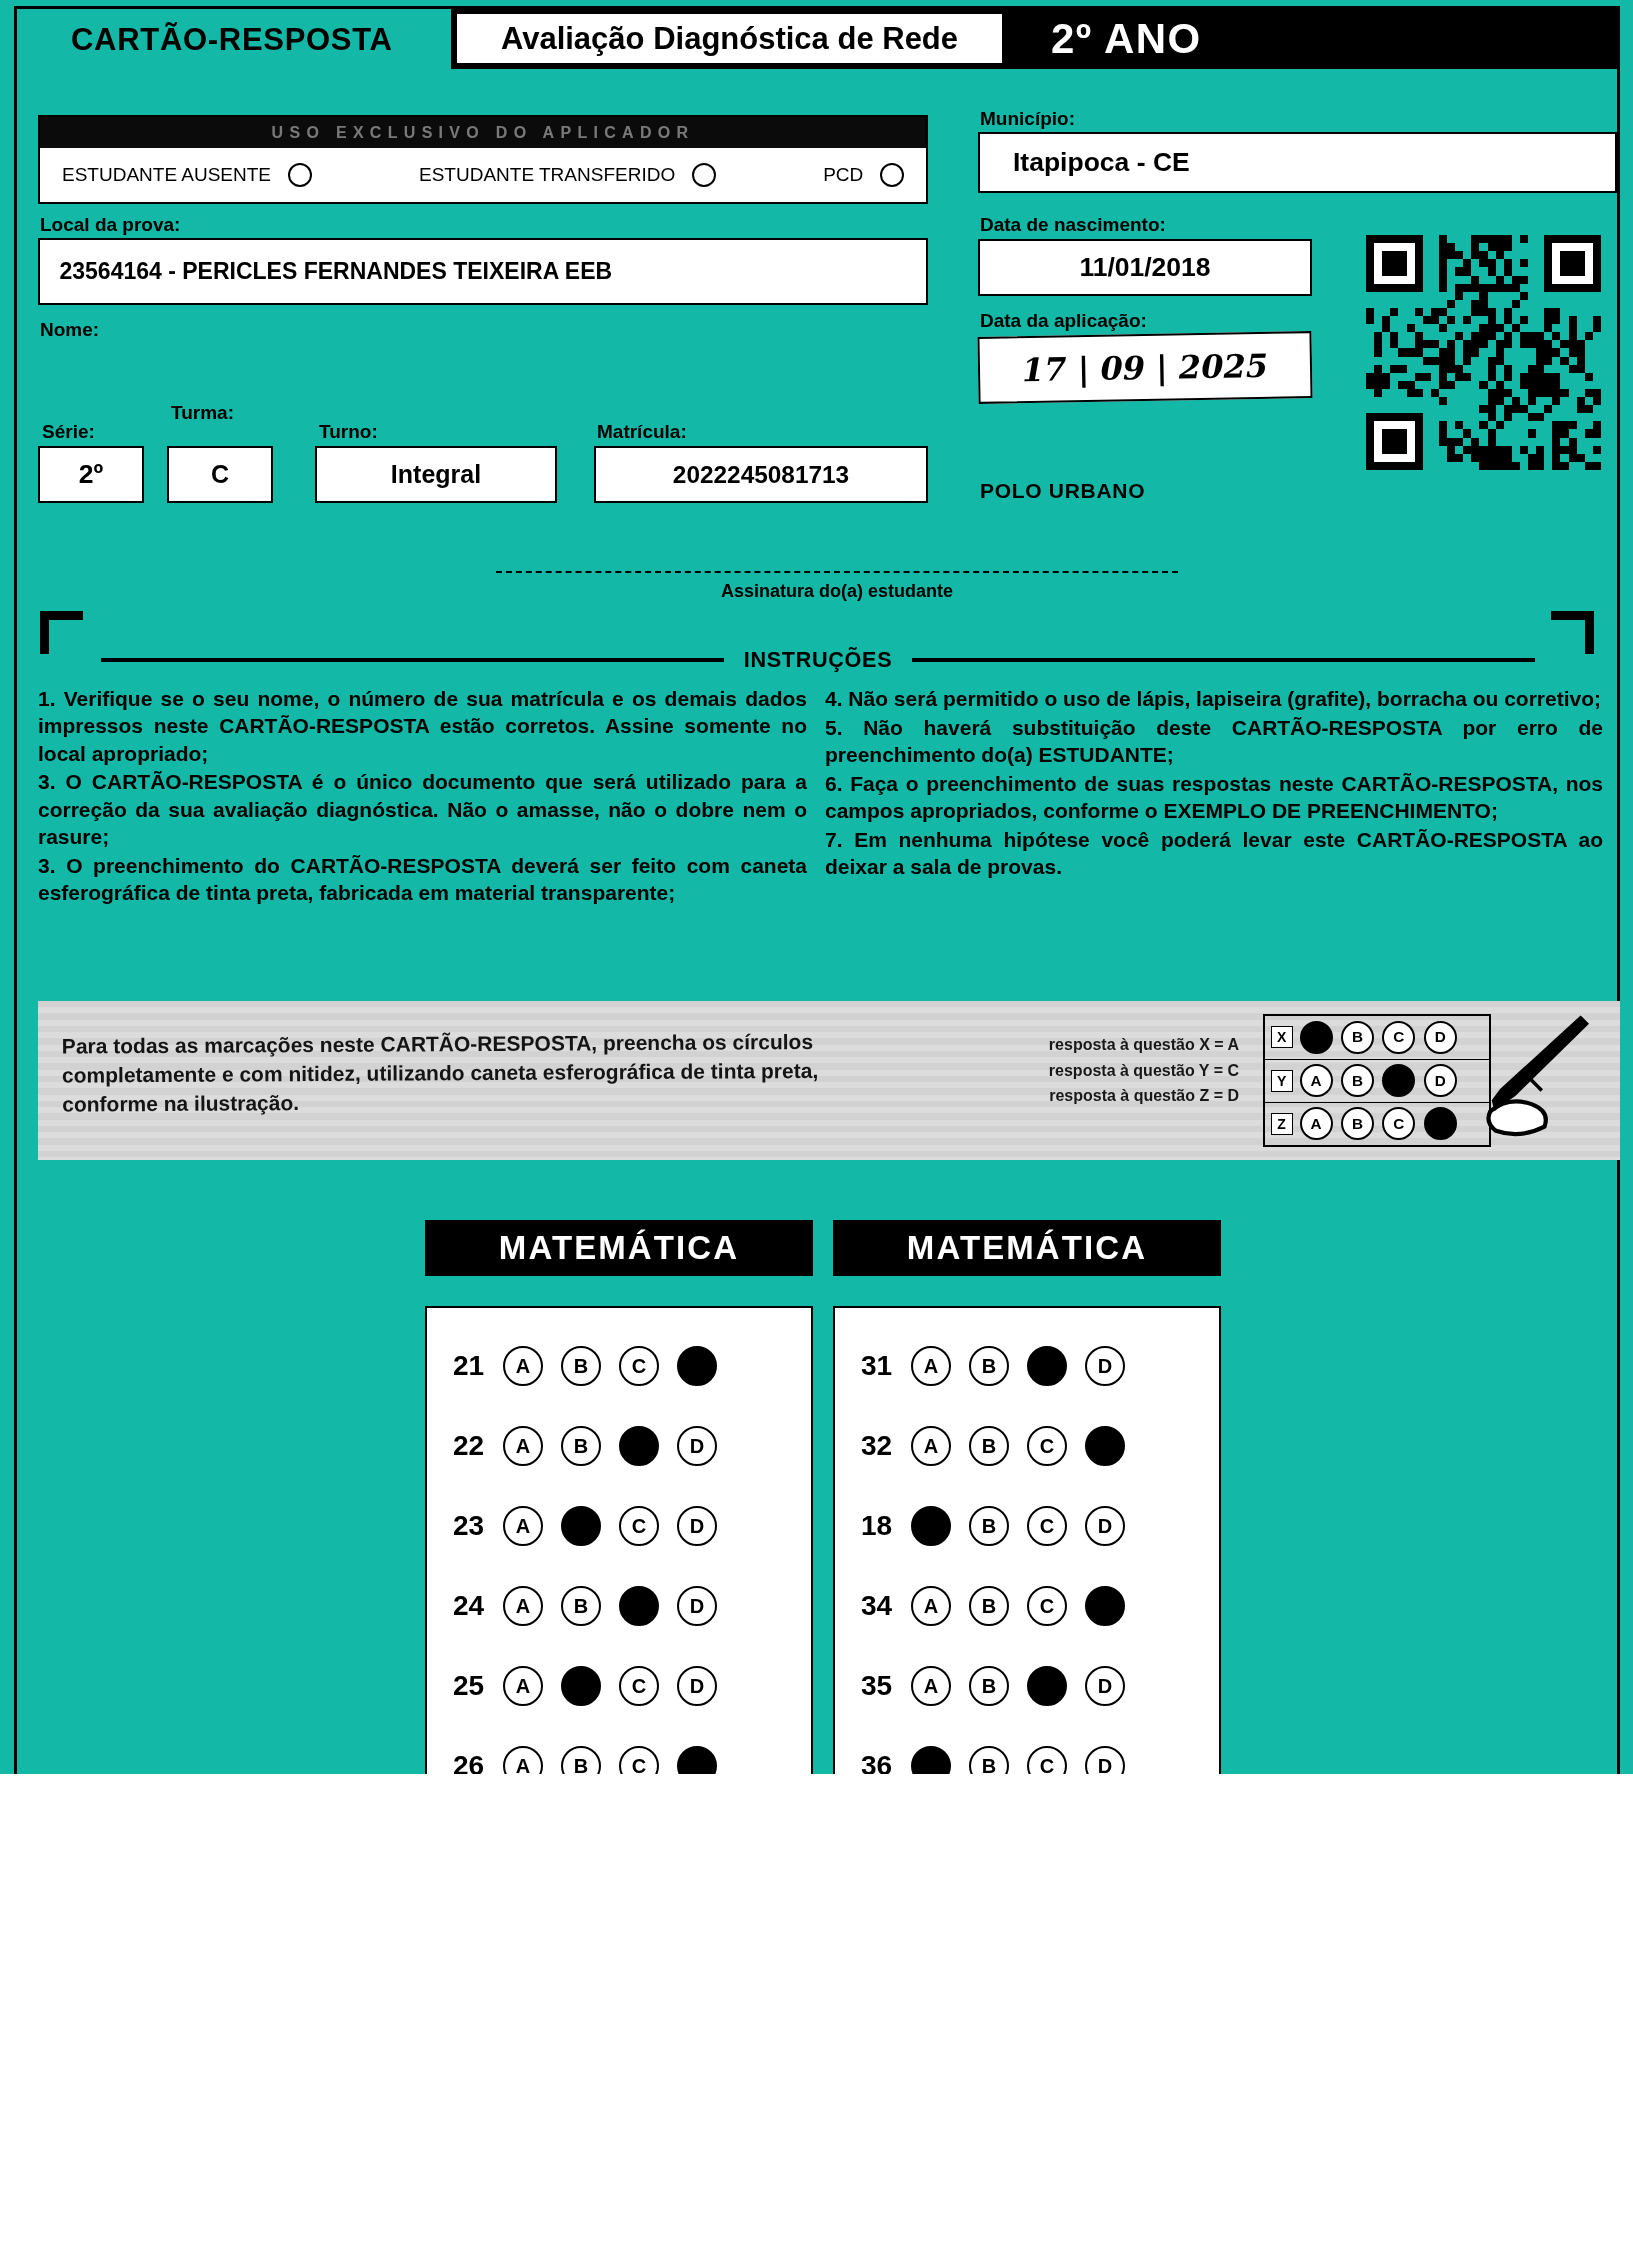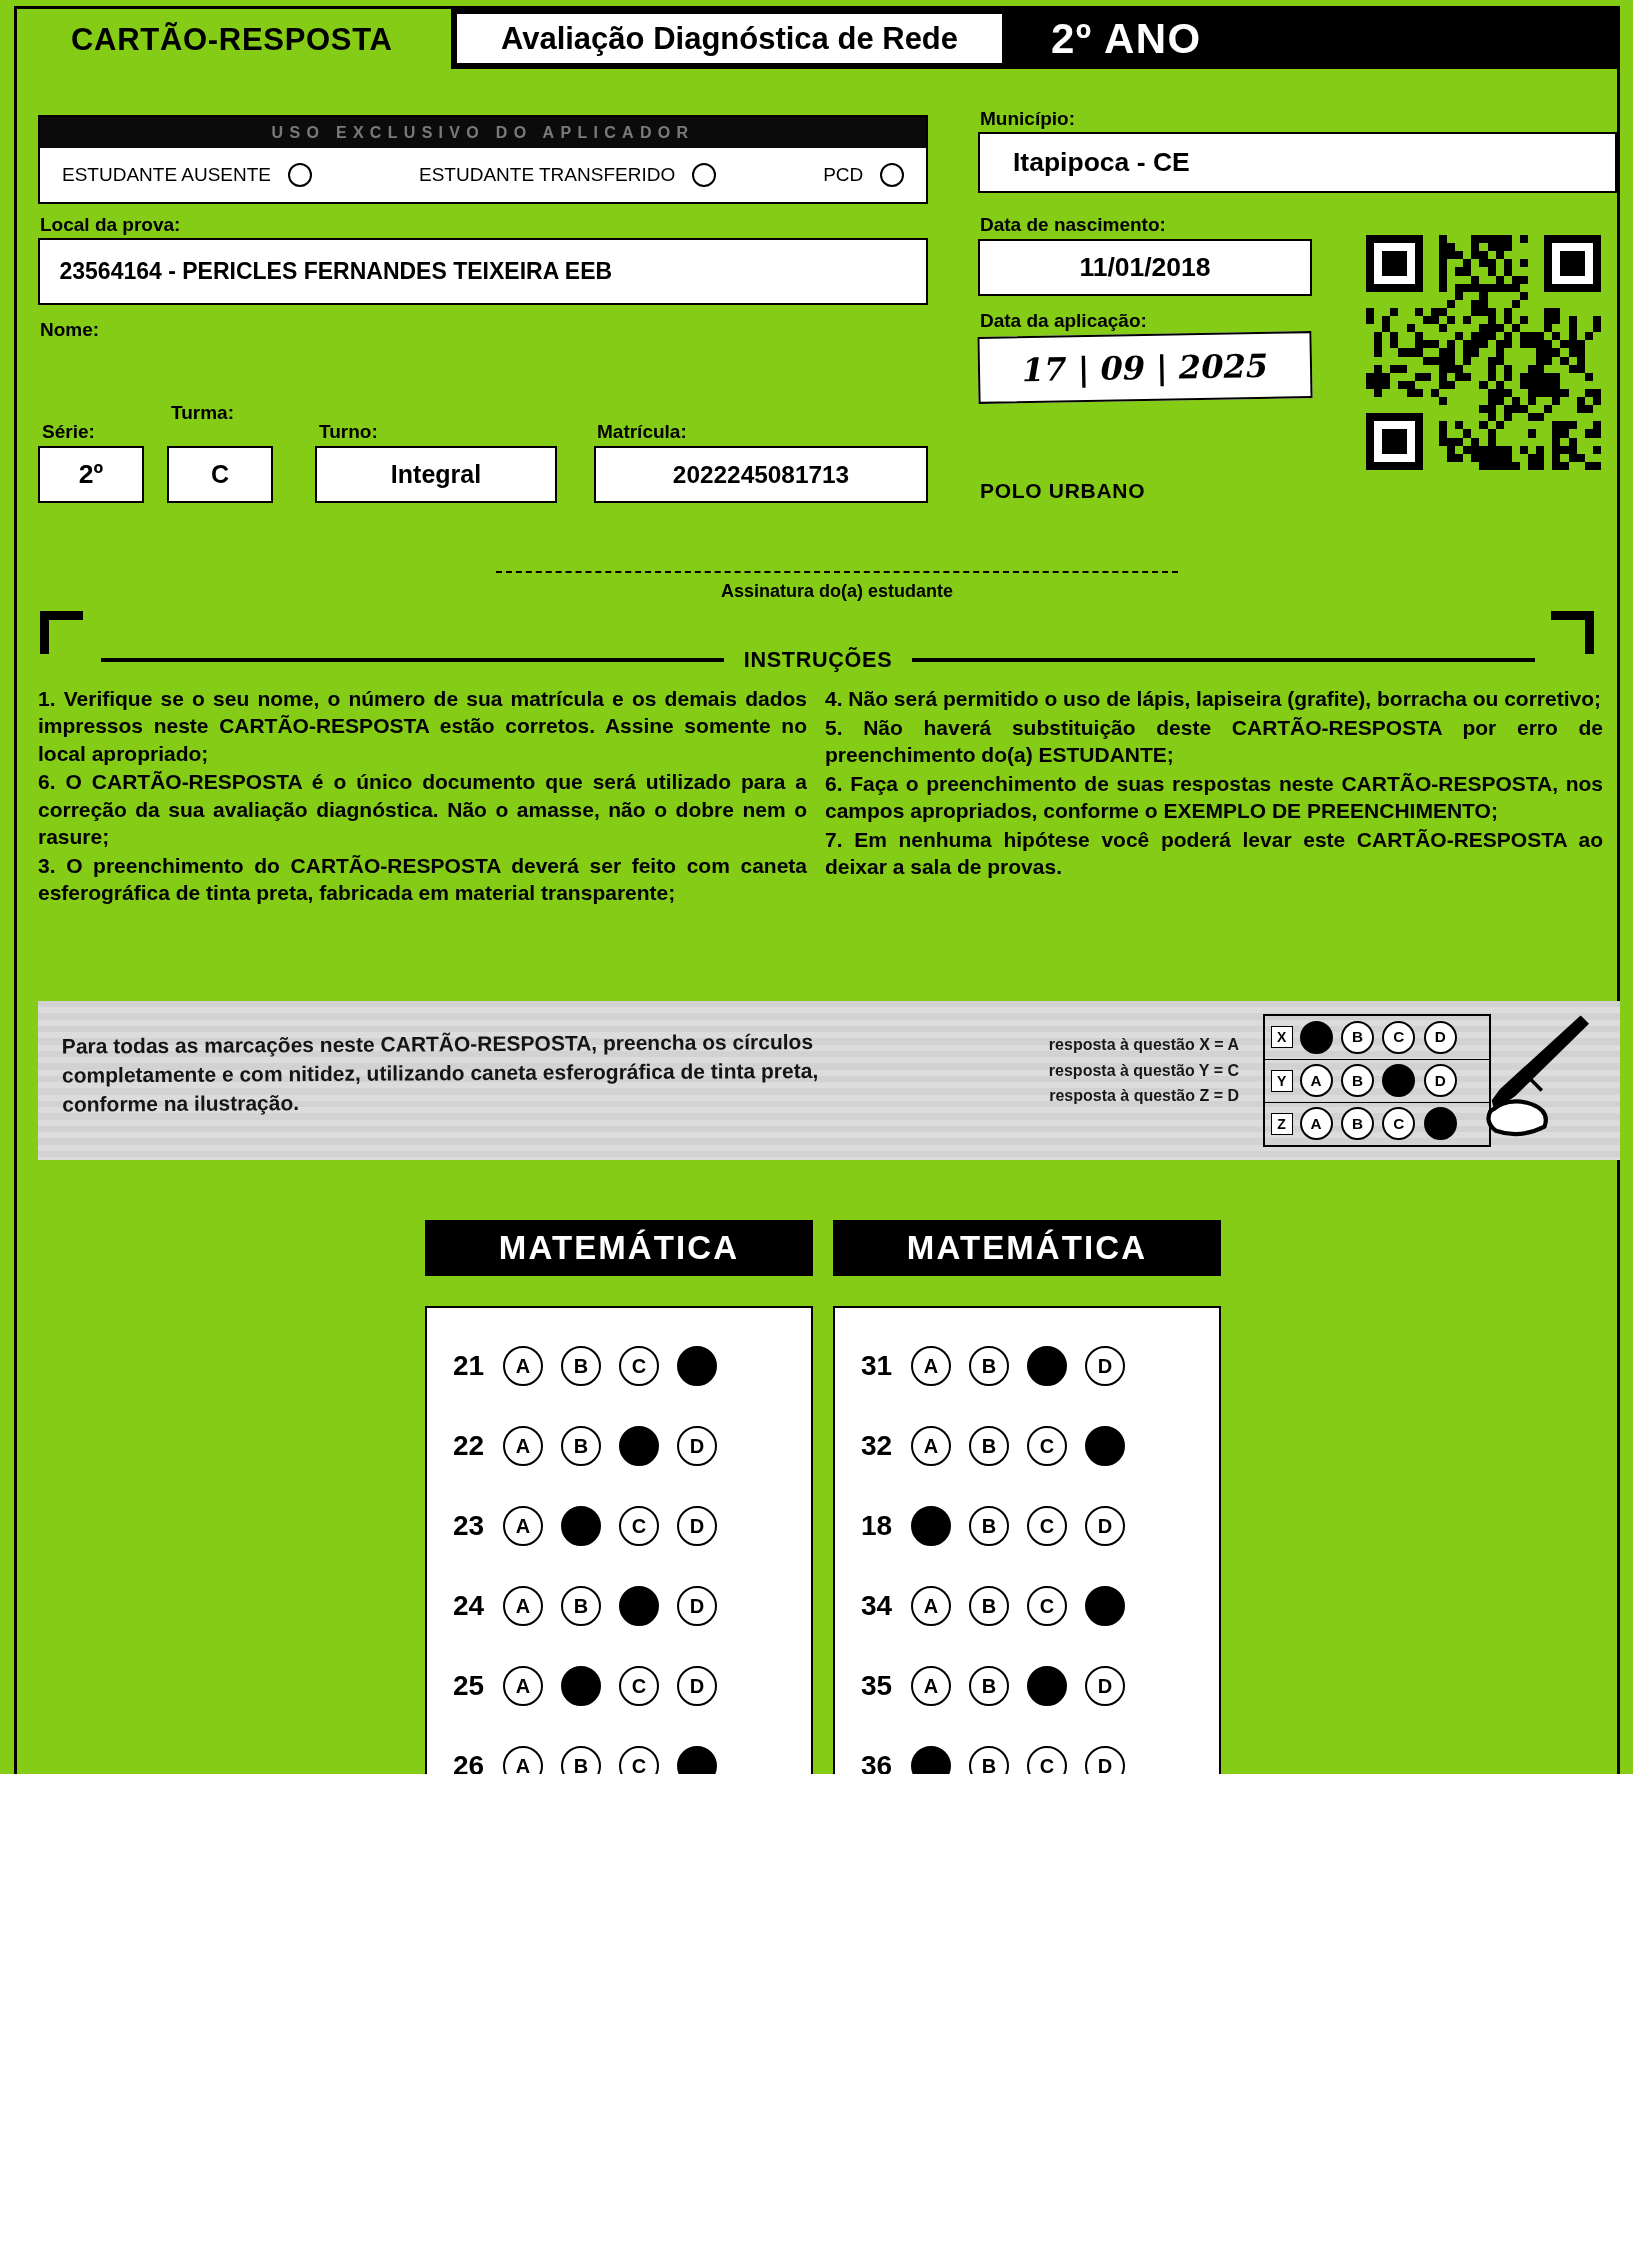--- a/index.html
+++ b/index.html
@@ -1,18 +1,18 @@
 <!DOCTYPE html>
 <html style="font-size:11px"><head>
 <meta charset="utf-8">
 <style>
   *{margin:0;padding:0;box-sizing:border-box}
   html,body{background:#fff}
   body{width:1634px;height:2261px;font-family:"Liberation Sans",sans-serif;color:#000}
-  .page{position:relative;width:1634px;height:1774px;background:#84cc16;overflow:hidden}
+  .page{position:relative;width:1634px;height:1774px;background:#14b8a6;overflow:hidden}
   .frame{position:absolute;left:14px;top:5.6px;width:1606px;height:2222px;border:3.5px solid #000;pointer-events:none}
 
   
   .hdr-card{position:absolute;left:21px;top:11px;width:426px;height:57px;display:flex;align-items:center;padding-left:50px;font-size:31px;font-weight:bold;letter-spacing:0.7px}
   .hdr-exam{position:absolute;left:451px;top:8.4px;width:557px;height:61px;border:6.3px solid #000;background:#fff;display:flex;align-items:center;justify-content:center;font-size:31px;font-weight:bold}
   .hdr-grade{position:absolute;left:1008px;top:8.4px;width:612px;height:61px;background:#000;color:#fff;display:flex;align-items:center;padding-left:43px;font-size:42px;font-weight:bold;letter-spacing:1.4px}
 
   
   .admin-box{position:absolute;left:38px;top:115px;width:890px;height:89px;border:2.1px solid #000;background:#fff}
   .admin-bar{height:31px;background:#0b0b0b;color:rgba(255,255,255,.45);display:flex;align-items:center;justify-content:center;font-size:16px;letter-spacing:6.3px;font-weight:bold}
@@ -435,21 +435,21 @@
   <div class="mark bl"></div>
   <div class="mark br"></div>
 
   <div class="instr-head">
     <div class="rule"></div>
     <span>INSTRUÇÕES</span>
     <div class="rule"></div>
   </div>
   <div class="instr-col left">
       <p class="instr">1. Verifique se o seu nome, o número de sua matrícula e os demais dados impressos neste CARTÃO-RESPOSTA estão corretos. Assine somente no local apropriado;</p>
-      <p class="instr">6. O CARTÃO-RESPOSTA é o único documento que será utilizado para a correção da sua avaliação diagnóstica. Não o amasse, não o dobre nem o rasure;</p>
+      <p class="instr">3. O CARTÃO-RESPOSTA é o único documento que será utilizado para a correção da sua avaliação diagnóstica. Não o amasse, não o dobre nem o rasure;</p>
       <p class="instr">3. O preenchimento do CARTÃO-RESPOSTA deverá ser feito com caneta esferográfica de tinta preta, fabricada em material transparente;</p>
     </div>
   <div class="instr-col right">
       <p class="instr">4. Não será permitido o uso de lápis, lapiseira (grafite), borracha ou corretivo;</p>
       <p class="instr">5. Não haverá substituição deste CARTÃO-RESPOSTA por erro de preenchimento do(a) ESTUDANTE;</p>
       <p class="instr">6. Faça o preenchimento de suas respostas neste CARTÃO-RESPOSTA, nos campos apropriados, conforme o EXEMPLO DE PREENCHIMENTO;</p>
       <p class="instr">7. Em nenhuma hipótese você poderá levar este CARTÃO-RESPOSTA ao deixar a sala de provas.</p>
     </div>
 
   <section class="example">

